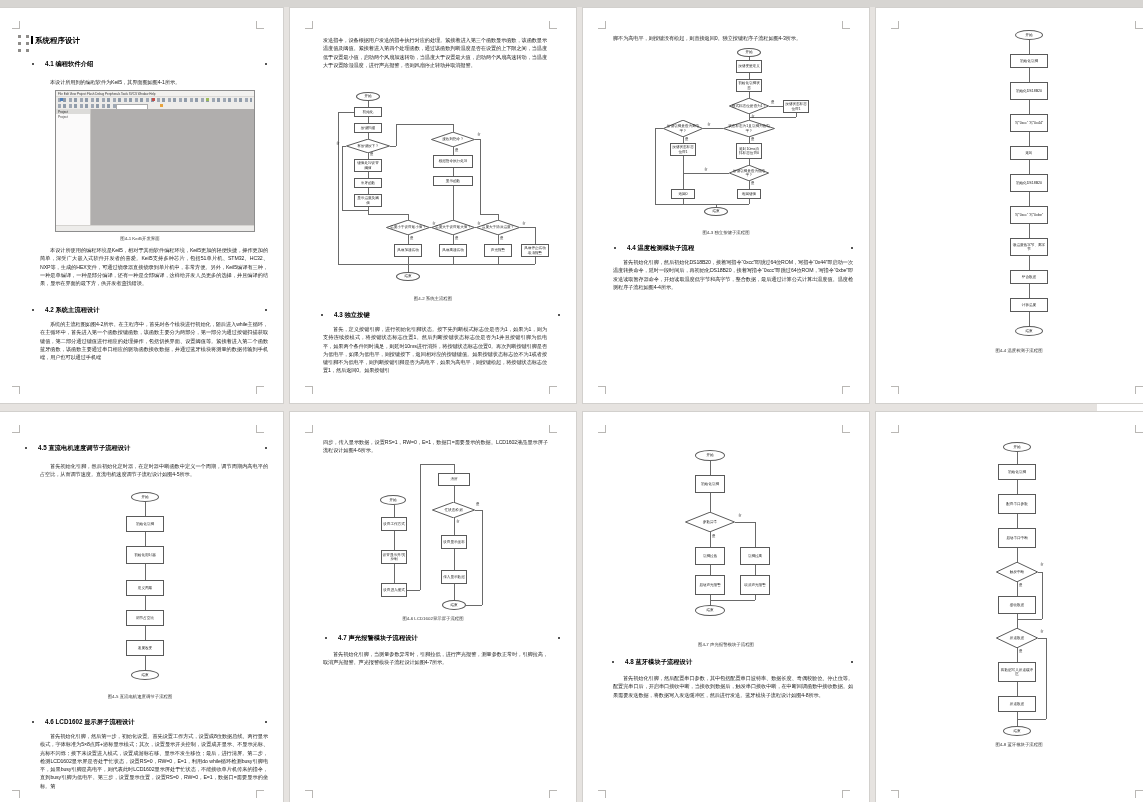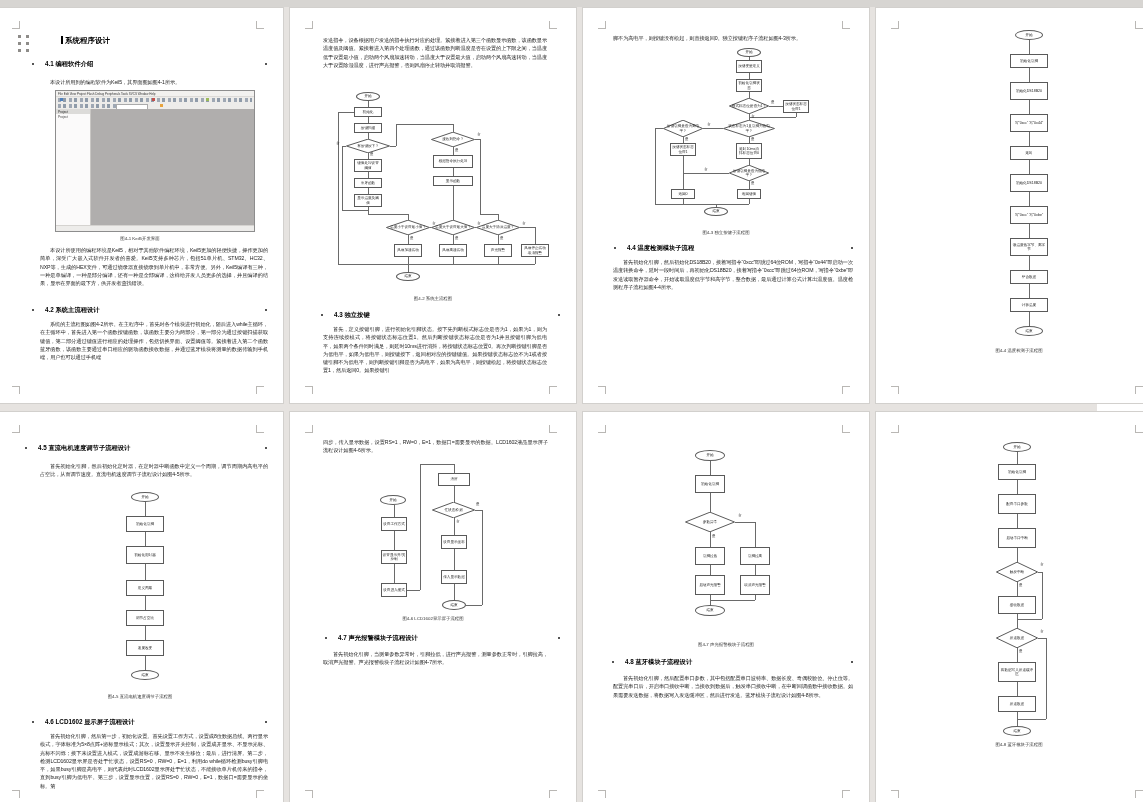--- a/index.html
+++ b/index.html
@@ -73,21 +73,21 @@
 <body>
 
 <div class="topstrip"></div>
 <div class="gap gv1"></div>
 <div class="gap gv2"></div>
 <div class="gap gv3"></div>
 <div class="gap gh"></div>
 
 <div class="page pg1">
   <div class="dots"></div>
-  <div class="chap" style="left:64px;top:28px;"><span class="cursor"></span><span>系统程序设计</span></div>
+  <div class="chap" style="left:34px;top:28px;"><span class="cursor"></span><span>系统程序设计</span></div>
   <div class="hd" style="top:52px;">4.1 编程软件介绍</div>
   <div class="para ind" style="left:43px;right:15px;top:70px;height:9px;">本设计所用到的编程软件为Keil5，其界面图如图4-1所示。</div>
   <div class="keil">
     <div class="kmenu">File  Edit  View  Project  Flash  Debug  Peripherals  Tools  SVCS  Window  Help</div>
     <div class="ktb ktb1">
       <div class="kic"></div>
       <div class="kd b" style="left:4px;"></div>
       <div class="kd r" style="left:96px;"></div>
       <div class="kd g" style="left:150px;"></div>
     </div>

